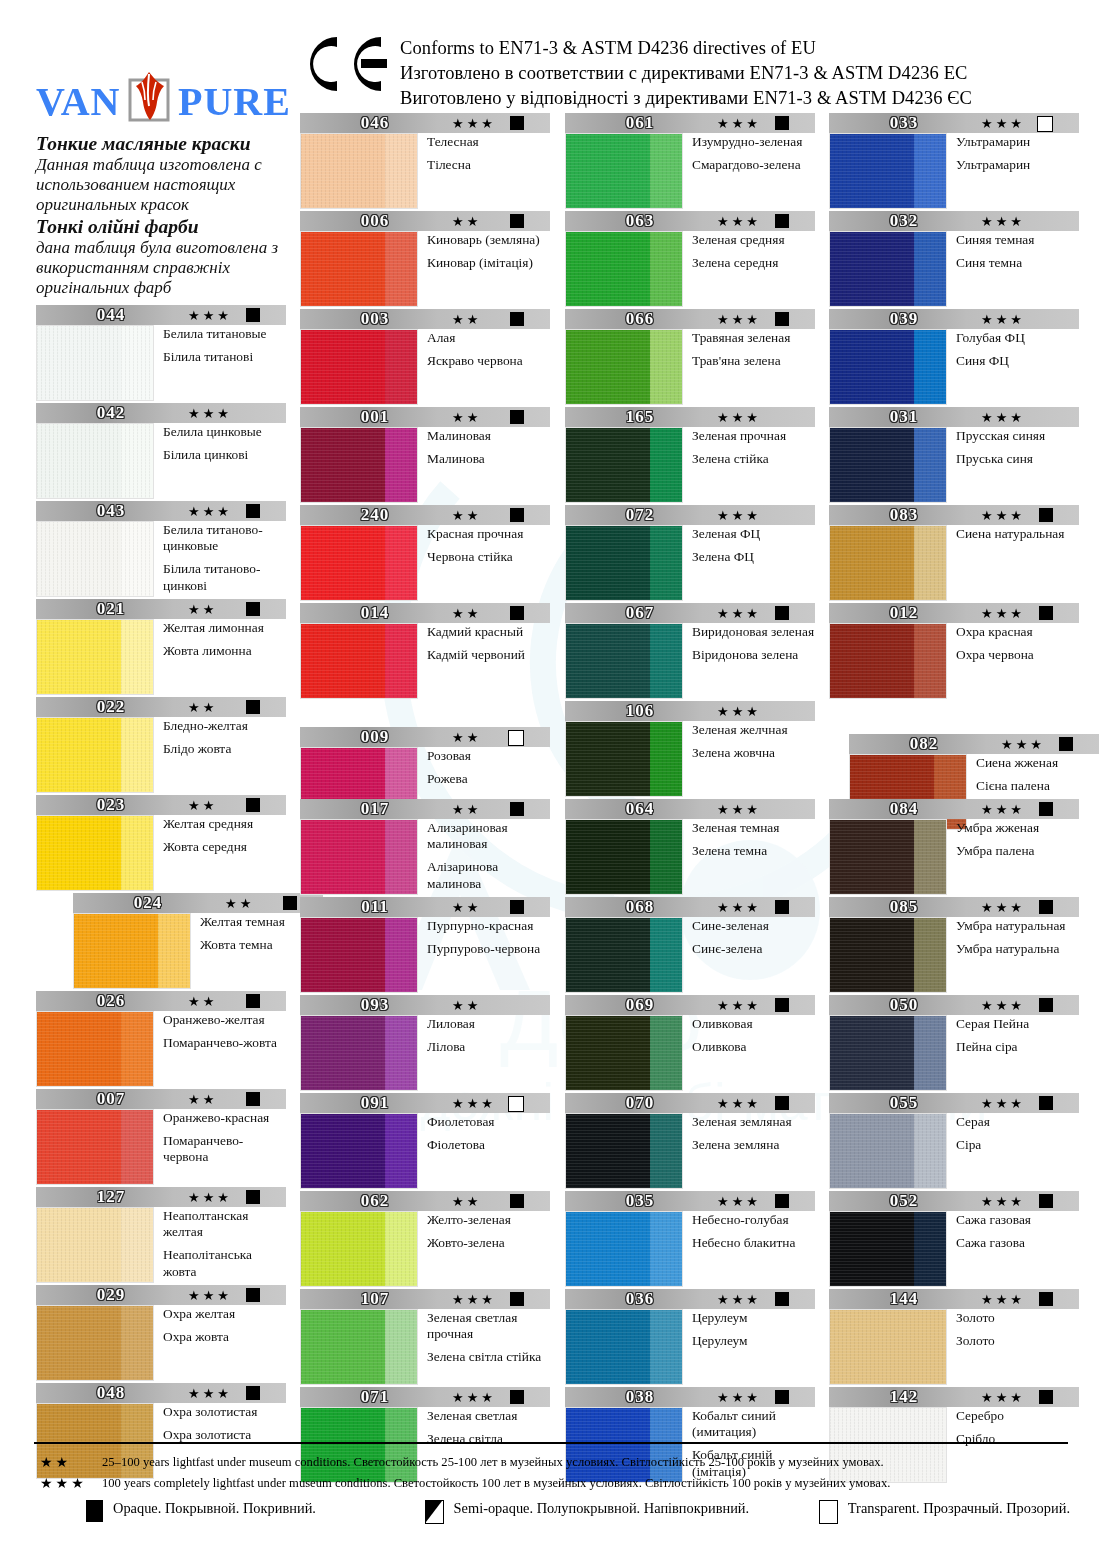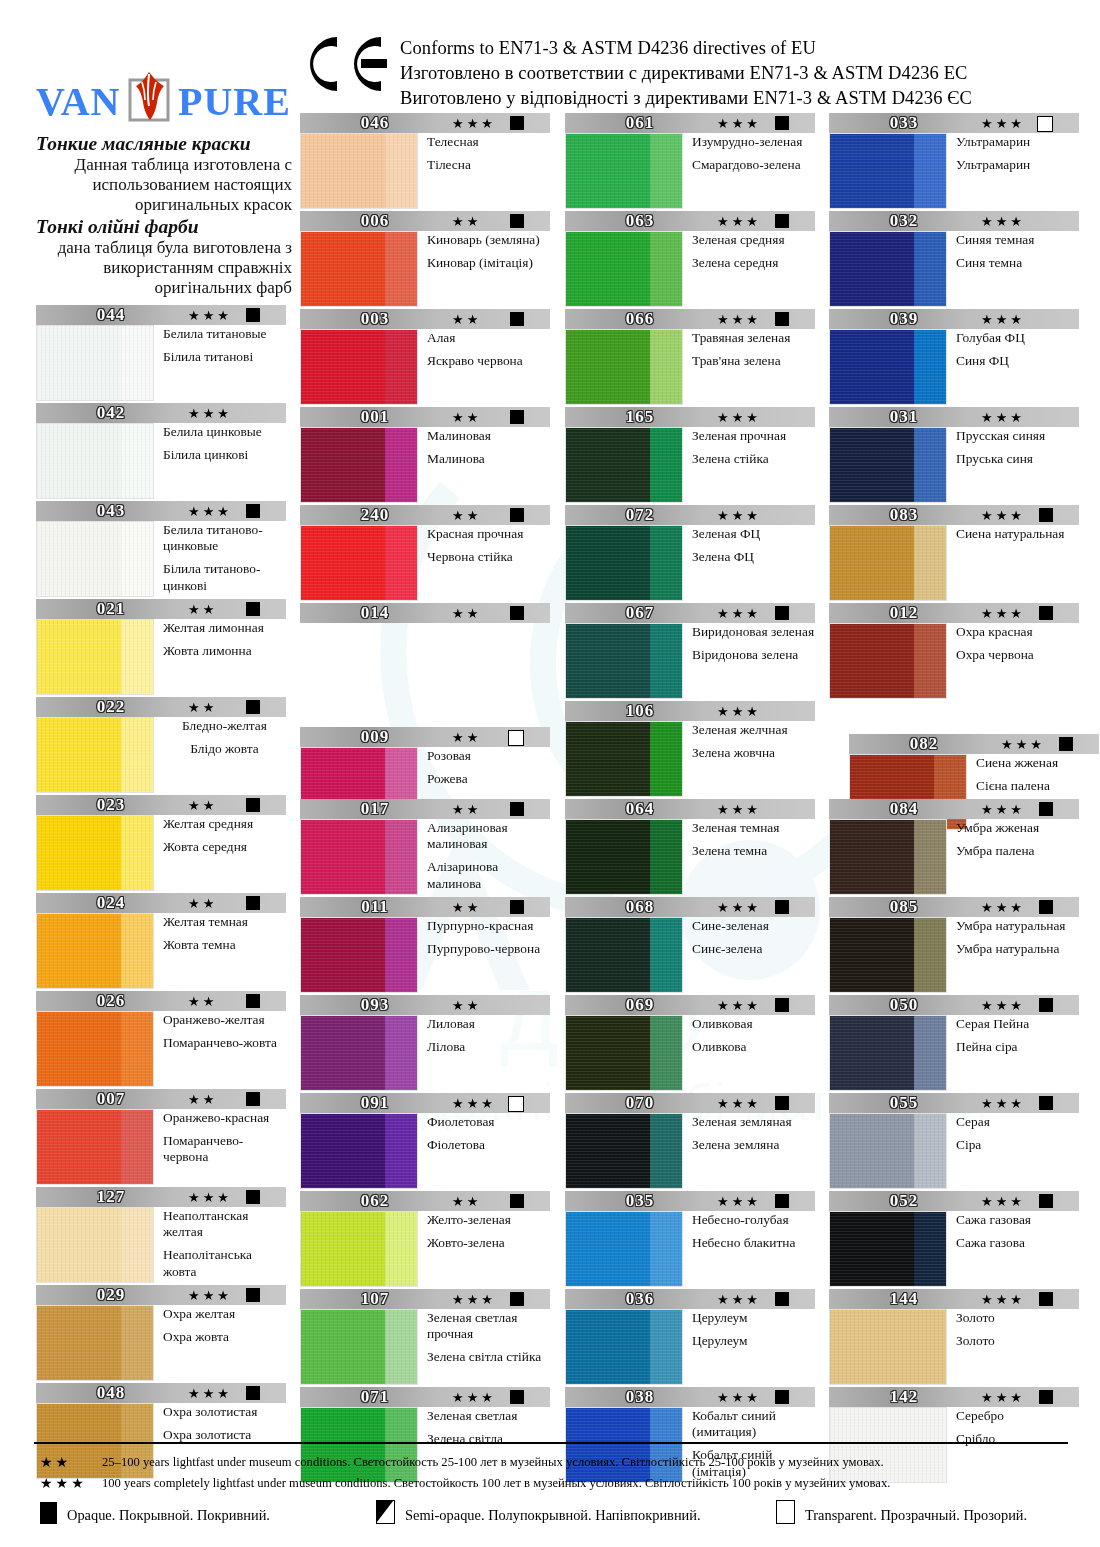--- a/index.html
+++ b/index.html
@@ -33,22 +33,22 @@
   .brand-logo .w-left{left:0;}
   .brand-logo .w-right{left:142px;}
   .brand-logo .tulip{position:absolute;left:86px;top:-12px;width:56px;height:62px;}
   .brand-logo .tulip svg{width:100%;height:100%;}
   .brand-text{margin-top:8px;}
   .brand-text .t-head{
     font-family:"Liberation Serif",serif;font-style:italic;font-weight:bold;
     font-size:19.5px;line-height:23px;color:#111;
   }
   .brand-text .t-sub{
-    font-family:"Liberation Serif",serif;
-    font-size:17px;line-height:20px;color:#111;text-align:right;
+    font-family:"Liberation Serif",serif;font-style:italic;
+    font-size:17px;line-height:20px;color:#111;
   }
   
   .grid{position:absolute;left:0;top:0;width:1100px;height:1440px;z-index:8;}
   .col{position:absolute;width:250px;}
   .col-1{left:36px;}
   .col-2{left:300px;}
   .col-3{left:565px;}
   .col-4{left:829px;}
 
   .entry{position:absolute;left:0;width:250px;}
@@ -98,21 +98,21 @@
   .rule{position:absolute;left:34px;top:-6px;width:1034px;height:2px;background:#000;}
   .fline{position:absolute;display:flex;align-items:center;}
   .fline .fstars{display:flex;gap:3px;width:62px;}
   .fline .fstars i{font-style:normal;font-size:14px;color:#000;}
   .fline .ftext{
     font-family:"Liberation Serif",serif;font-size:12.6px;color:#000;white-space:nowrap;
   }
   .f1{left:40px;top:6px;}
   .f2{left:40px;top:27px;}
   .legend{position:absolute;top:52px;left:40px;width:1030px;display:flex;}
-  .lgitem{display:flex;align-items:flex-end;}
+  .lgitem{display:flex;align-items:flex-start;margin-left:46px;}
   .lg1{width:336px;}
   .lg2{width:400px;}
   .lgbox{width:17px;height:22px;flex:none;margin-right:10px;}
   .lgbox.full{background:#000;}
   .lgbox.half{background:#fff;border:1.5px solid #000;position:relative;overflow:hidden;}
   .lgbox.half:after{
     content:"";position:absolute;left:0;top:0;width:0;height:0;
     border-left:16px solid #000;border-bottom:21px solid transparent;
   }
   .lgbox.none{background:#fff;border:1.5px solid #000;}
@@ -260,21 +260,21 @@
             <span class="mass" style="background:#fbe74e"></span>
             <span class="tint" style="background:#fdf2a0"></span>
             <span class="tex"></span>
           </div>
           <div class="names">
             <div class="ru">Желтая лимонная</div>
             <div class="ua">Жовта лимонна</div>
           </div>
         </div>
       </div>
-      <div class="entry" style="top: 697px; text-align: center;">
+      <div class="entry" style="top: 697px;">
         <div class="bar">
           <span class="code">022</span>
           <span class="stars">
             <i>★</i>
             <i>★</i>
           </span>
           <span class="opacity-box op-full"></span>
         </div>
         <div class="body-row">
           <div class="swatch" style="height:76px">
@@ -302,21 +302,21 @@
             <span class="mass" style="background:#fbd405"></span>
             <span class="tint" style="background:#fce961"></span>
             <span class="tex"></span>
           </div>
           <div class="names">
             <div class="ru">Желтая средняя</div>
             <div class="ua">Жовта середня</div>
           </div>
         </div>
       </div>
-      <div class="entry" style="top: 893px;">
+      <div class="entry" style="top: 893px; margin-left: 37px;">
         <div class="bar">
           <span class="code">024</span>
           <span class="stars">
             <i>★</i>
             <i>★</i>
           </span>
           <span class="opacity-box op-full"></span>
         </div>
         <div class="body-row">
           <div class="swatch" style="height:76px">
@@ -547,20 +547,31 @@
         </div>
       </div>
       <div class="entry" style="top: 603px;">
         <div class="bar">
           <span class="code">014</span>
           <span class="stars">
             <i>★</i>
             <i>★</i>
           </span>
           <span class="opacity-box op-full"></span>
+        </div>
+        <div class="body-row">
+          <div class="swatch" style="height:76px">
+            <span class="mass" style="background:#e8231e"></span>
+            <span class="tint" style="background:#e52a4b"></span>
+            <span class="tex"></span>
+          </div>
+          <div class="names">
+            <div class="ru">Кадмий красный</div>
+            <div class="ua">Кадмій червоний</div>
+          </div>
         </div>
       </div>
       <div class="entry" style="top: 727px;">
         <div class="bar">
           <span class="code">009</span>
           <span class="stars">
             <i>★</i>
             <i>★</i>
           </span>
           <span class="opacity-box op-none"></span>

